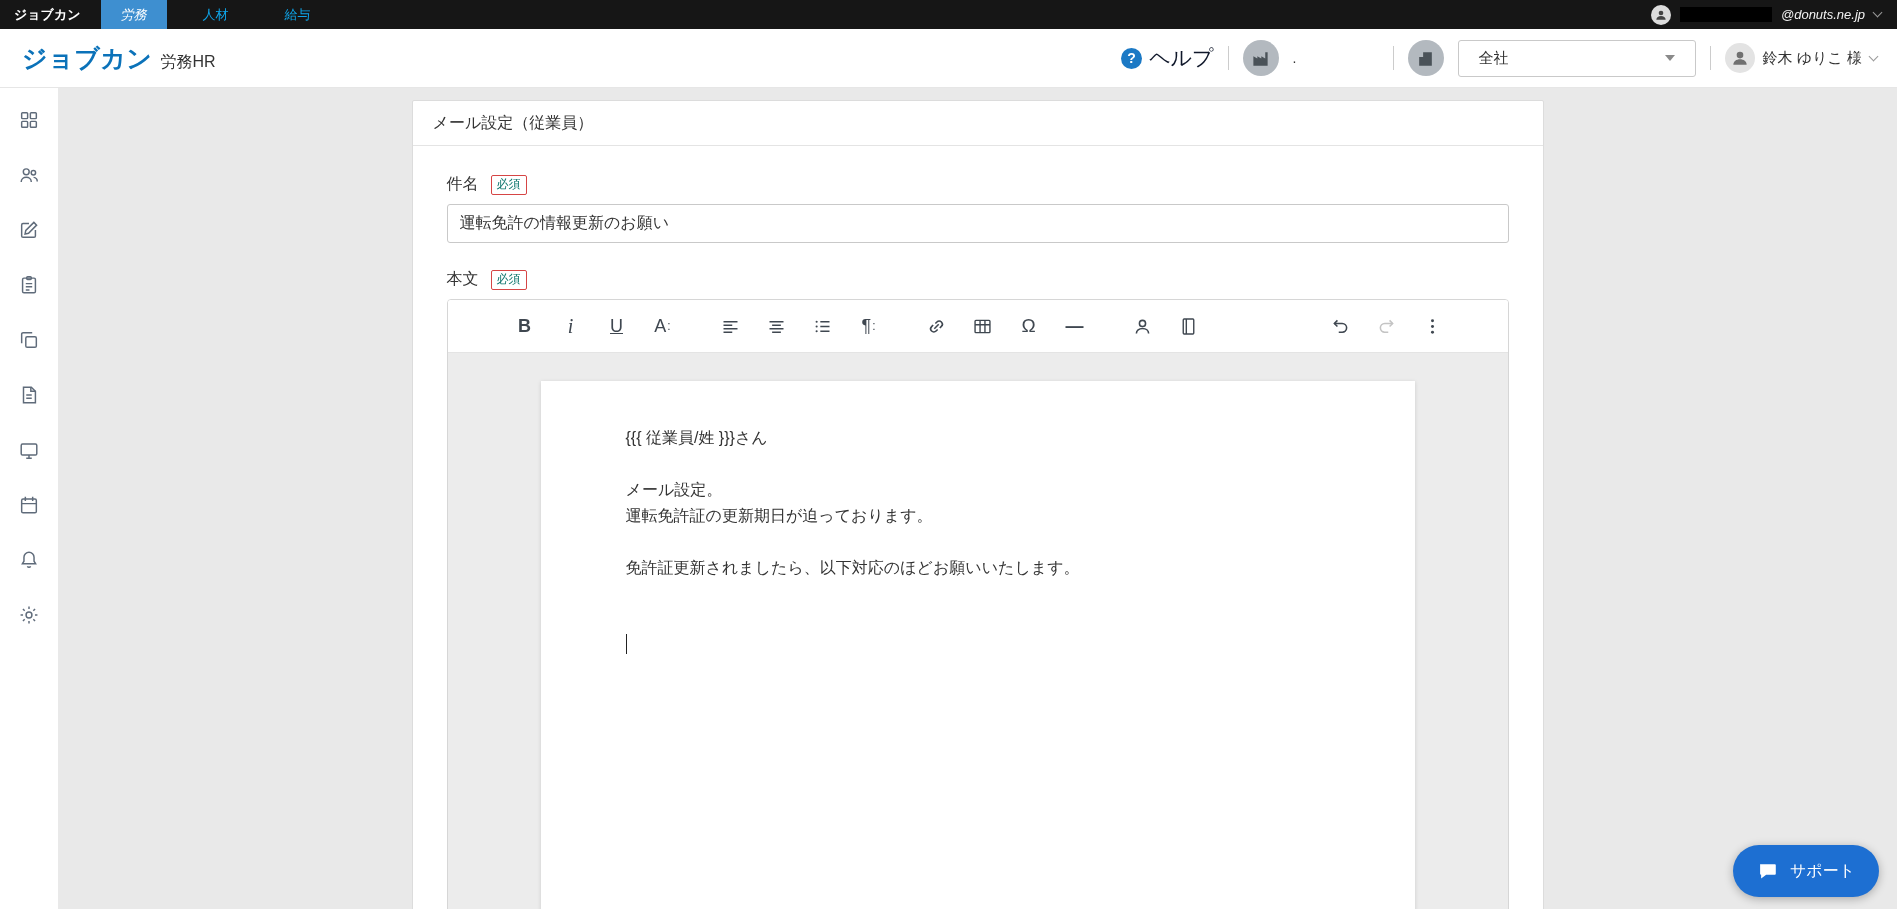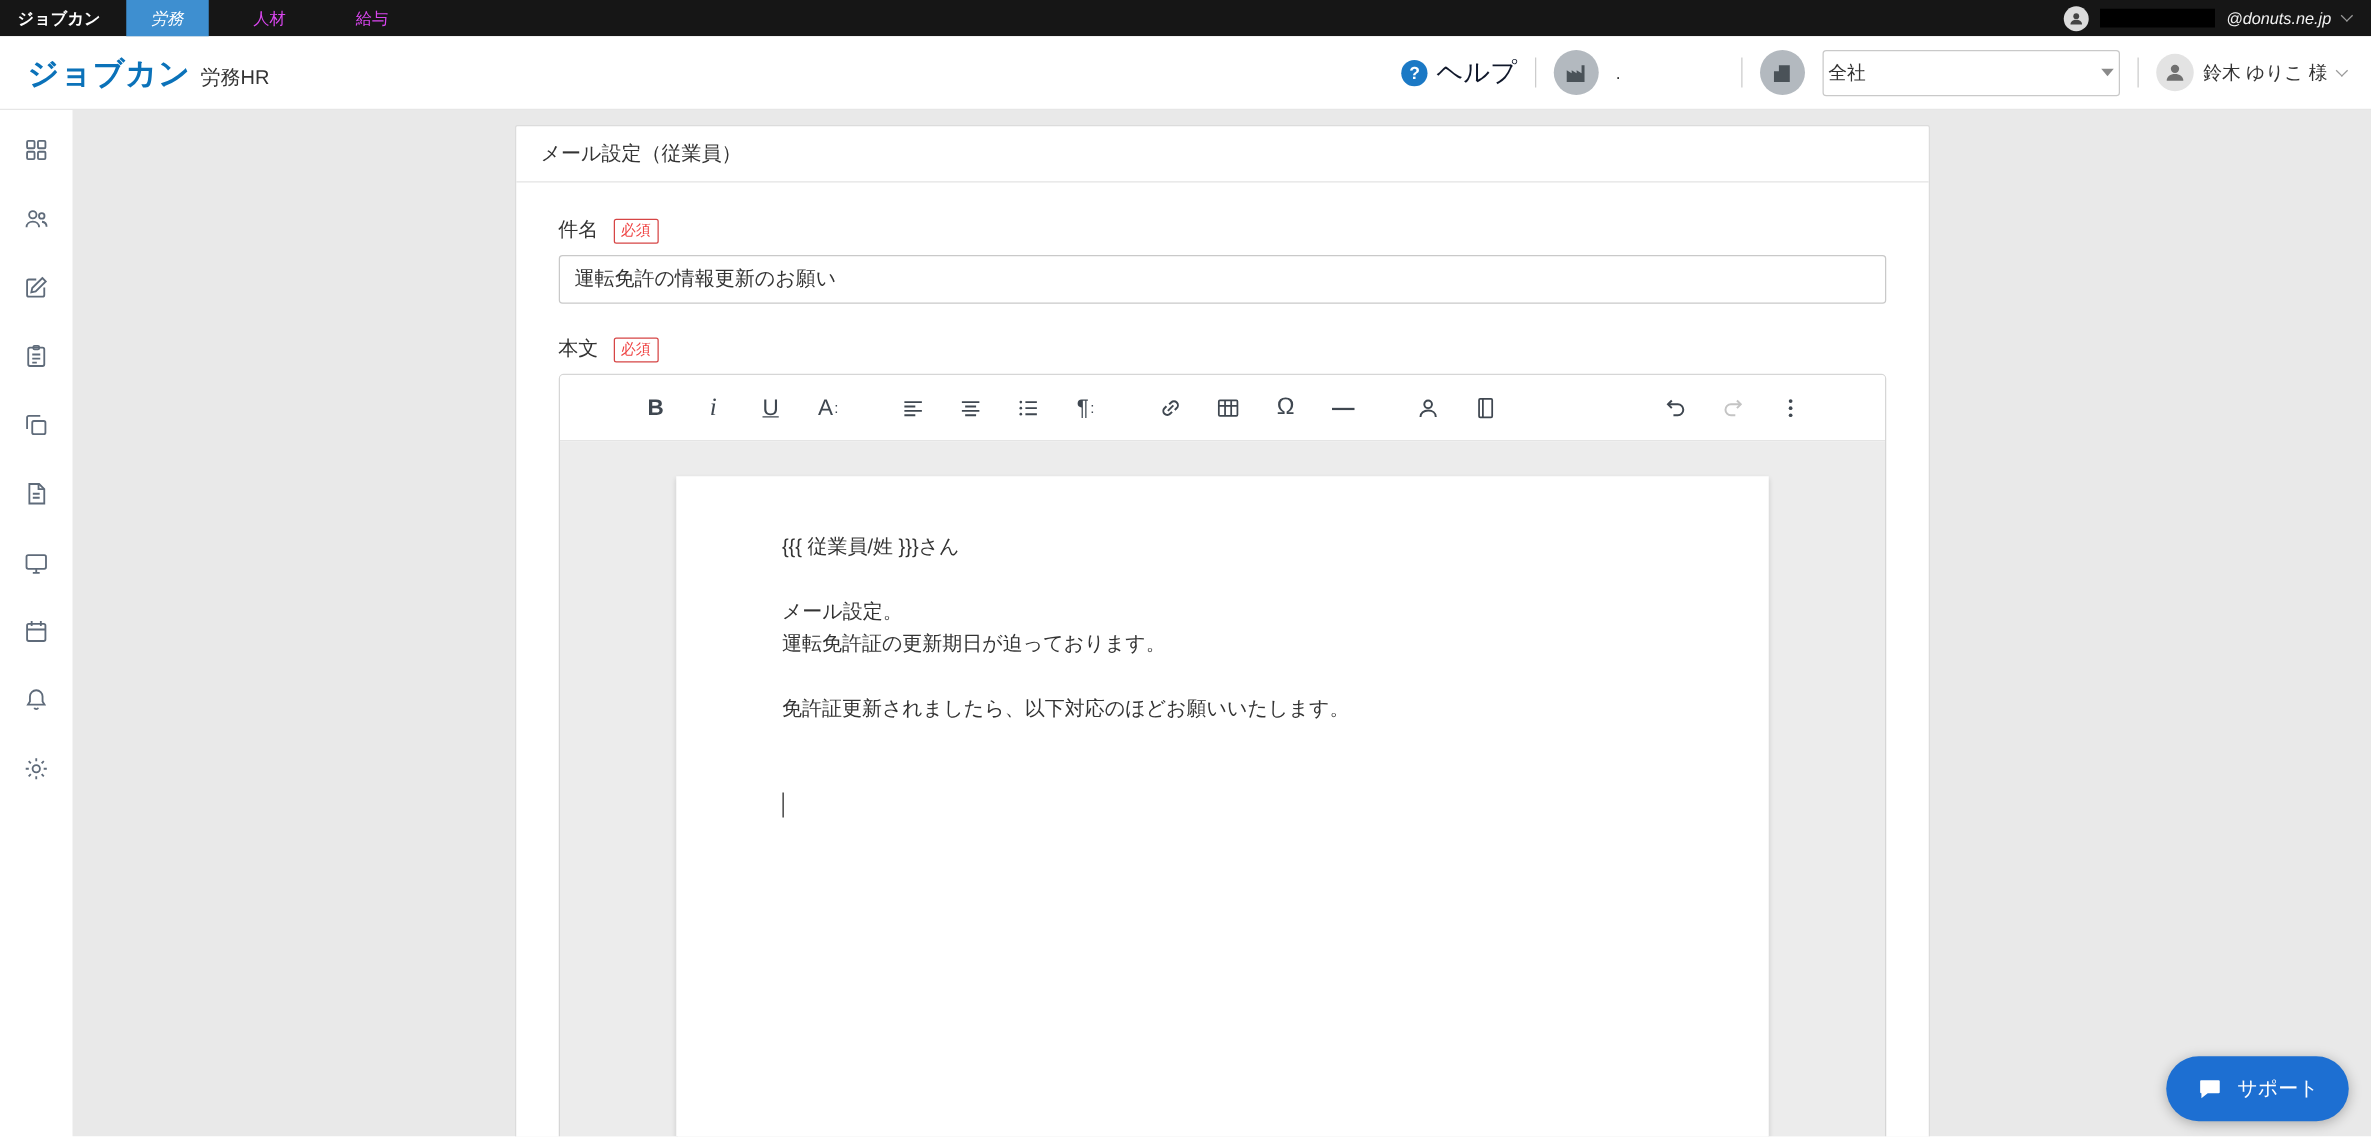--- a/index.html
+++ b/index.html
@@ -7,21 +7,21 @@
   body {
     width:1897px; height:910px; overflow:hidden; position:relative;
     font-family:"Liberation Sans","DejaVu Sans",sans-serif;
     background:#ffffff; color:#333;
   }
 
   
   .topbar { height:29px; background:#161616; display:flex; align-items:stretch; }
   .topbar-brand { display:flex; align-items:center; padding:0 20px 0 14px; color:#fff; font-weight:bold; font-size:13px; }
   .top-tab { width:66px; margin-right:16px; display:flex; align-items:center; justify-content:center;
-             font-size:13px; color:#d946ef; cursor:pointer; }
+             font-size:13px; color:#0ea5e9; cursor:pointer; }
   .top-tab.active { background:#3e8fd0; color:#fff;font-style:italic; }
   .topbar-right { margin-left:auto; display:flex; align-items:center; gap:9px; padding-right:16px; }
   .top-avatar { width:20px; height:20px; border-radius:50%; background:#dcdcdc; color:#444;
                 display:flex; align-items:center; justify-content:center; overflow:hidden; }
   .top-avatar svg { width:14px; height:14px; }
   .redacted { width:92px; height:15px; background:#000; }
   .top-email { color:#f2f2f2; font-size:13px;font-style:italic; }
   .chev { width:7px; height:7px; border-right:1.5px solid #9a9a9a; border-bottom:1.5px solid #9a9a9a;
           transform:rotate(45deg); margin-top:-4px; }
 
@@ -35,21 +35,21 @@
   .help { display:flex; align-items:center; gap:7px; cursor:pointer; }
   .help-q { width:21px; height:21px; border-radius:50%; background:#1b79c5; color:#fff;
             font-weight:bold; font-size:14px; display:flex; align-items:center; justify-content:center; }
   .help-label { font-size:21px; color:#0f172a; }
   .vsep { width:1px; height:24px; background:#ccc; }
   .circle-ic { width:36px; height:36px; border-radius:50%; background:#b3b9bf; color:#4a5258;
                display:flex; align-items:center; justify-content:center; cursor:pointer; }
   .circle-ic svg { width:19px; height:19px; }
   .org-dot { font-size:14px; color:#333; width:86px; }
   .select { width:238px; height:37px; border:1px solid #c9c9c9; border-radius:3px; background:#fff;
-            display:flex; align-items:center; justify-content:space-between; padding:0 4px; cursor:pointer; }
+            display:flex; align-items:center; justify-content:space-between; padding:0 20px; cursor:pointer; }
   .select-value { font-size:15px; color:#333; }
   .select-arrow { width:0; height:0; border-left:5px solid transparent; border-right:5px solid transparent;
                   border-top:6px solid #8a8a8a; }
   .user { display:flex; align-items:center; gap:8px; cursor:pointer; }
   .user-avatar { width:30px; height:30px; border-radius:50%; background:#e3e3e3; color:#707070;
                  display:flex; align-items:center; justify-content:center; overflow:hidden; }
   .user-avatar svg { width:20px; height:20px; }
   .user-name { font-size:15px; color:#333; }
 
   
@@ -61,21 +61,21 @@
 
   .main { flex:1; background:#e9e9e9; overflow:hidden; }
 
   
   .card { width:1132px; margin:12px auto 0; background:#fff; border:1px solid #dcdcdc; border-radius:2px; }
   .card-header { height:45px; display:flex; align-items:center; padding:0 20px;
                  border-bottom:1px solid #e4e4e4; font-size:16px; color:#333; }
   .card-body { padding:28px 34px 0; }
   .field-label-row { display:flex; align-items:flex-end; gap:12px; margin-bottom:9px; }
   .field-label { font-size:16px; color:#333; }
-  .badge-required { font-size:12px; color:#ef4444; border:1px solid #d64545; background:#fff;
+  .badge-required { font-size:12px; color:#0f766e; border:1px solid #d64545; background:#fff;
                     border-radius:2px; padding:1px 5px; line-height:1.3; }
   .subject-input { width:100%; height:39px; border:1px solid #c9c9c9; border-radius:3px;
                    padding:12px 12px; font-size:16px; color:#333; font-family:inherit; }
   .body-label-row { margin-top:26px; }
 
   
   .editor { margin-top:2px; border:1px solid #d6d6d6; border-radius:4px; overflow:hidden; }
   .toolbar { height:53px; background:#fff; border-bottom:1px solid #e4e4e4;
              display:flex; align-items:center; padding:0 58px 0 60px; }
   .tgroup { display:flex; gap:12px; margin-right:34px; }

